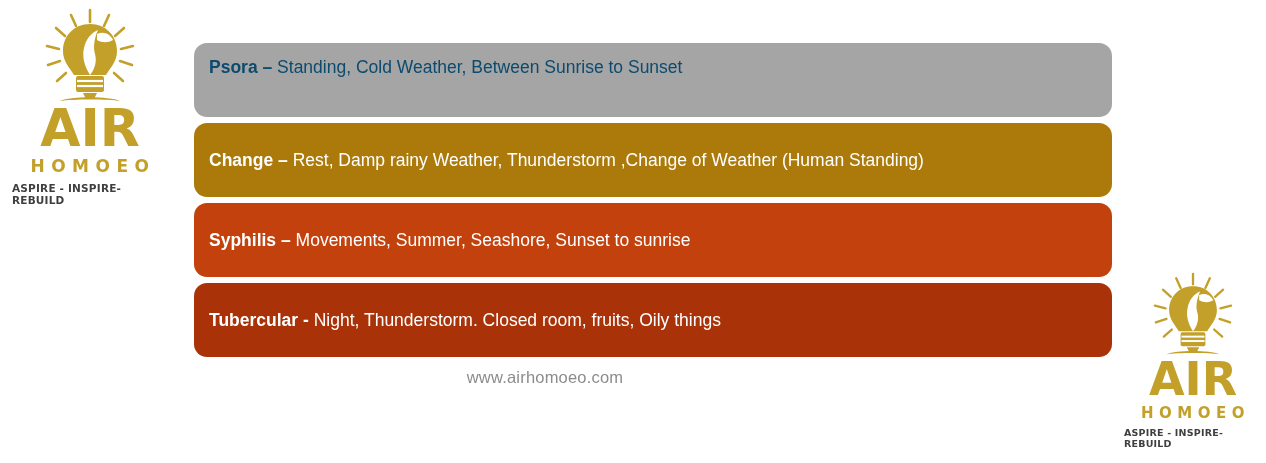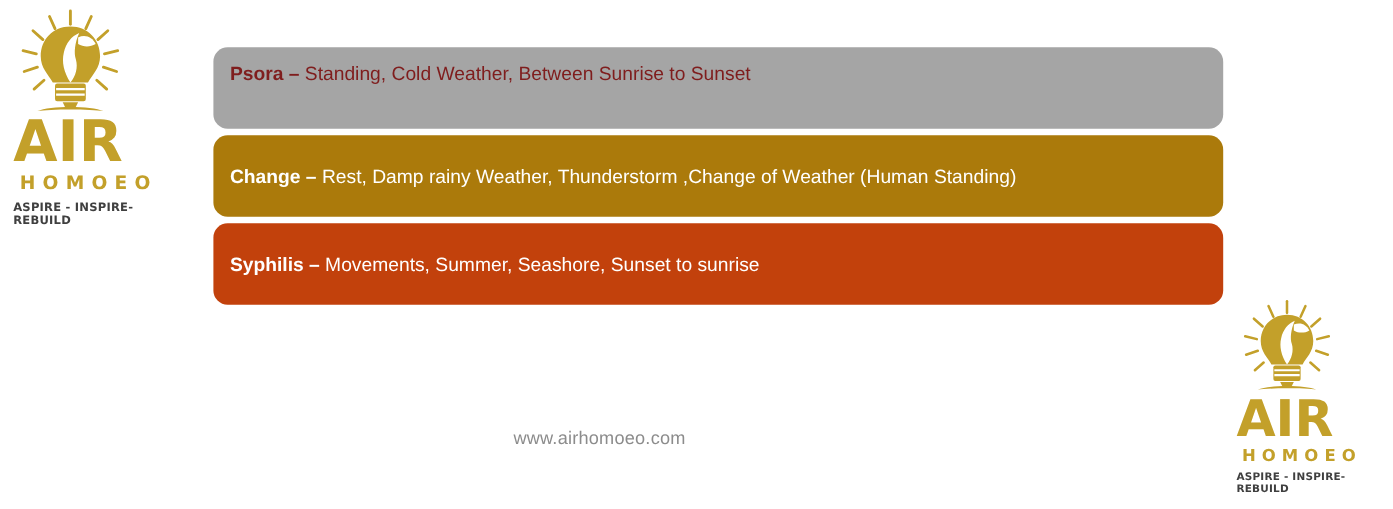--- a/index.html
+++ b/index.html
@@ -13,21 +13,21 @@
     font-family: "Liberation Sans", sans-serif;
     overflow: hidden;
     position: relative;
   }
 
   
   .logo {
     position: absolute;
     display: flex;
     flex-direction: column;
-    align-items: flex-start;
+    align-items: center;
     user-select: none;
   }
   .logo-top-left {
     left: 12px;
     top: 8px;
     width: 156px;
   }
   .logo-bottom-right {
     left: 1124px;
     top: 272px;
@@ -119,21 +119,20 @@
   .site-url {
     position: absolute;
     left: 0;
     top: 368px;
     width: 1090px;
     text-align: center;
     font-family: "Liberation Sans", sans-serif;
     font-size: 16.5px;
     color: #8c8c8c;
     letter-spacing: 0.2px;
-    margin-top: 22px;
   }
 </style>
 </head>
 <body>
 
 <div class="logo logo-top-left">
   <span class="bulb-wrap">
     <svg width="104" height="96" viewBox="0 0 104 96" aria-hidden="true">
       <g stroke="#c3a02a" stroke-width="2.6" stroke-linecap="round">
         <line x1="52" y1="2" x2="52" y2="14"></line>
@@ -165,37 +164,42 @@
     </svg>
   </span>
   <span class="logo-word logo-word-air" style="color: rgb(195, 160, 42);">AIR</span>
   <span class="logo-word logo-word-homoeo" style="color: rgb(195, 160, 42);">HOMOEO</span>
   <span class="logo-tagline" style="color: rgb(63, 63, 63);">ASPIRE - INSPIRE- REBUILD</span>
 </div>
 
 <div class="bars">
 
   <div class="bar top-aligned" style="background: rgb(165, 165, 165);">
-    <div class="bar-text" style="color: #7f1d1d;">
+    <div class="bar-text" style="color: #0c4a6e;">
       <span class="term">Psora –</span><span class="detail"> Standing, Cold Weather, Between Sunrise to Sunset</span>
     </div>
   </div>
 
   <div class="bar" style="background: rgb(171, 122, 11);">
     <div class="bar-text" style="color: rgb(255, 255, 255);">
       <span class="term">Change –</span><span class="detail"> Rest, Damp rainy Weather, Thunderstorm ,Change of Weather (Human Standing)</span>
     </div>
   </div>
 
   <div class="bar" style="background: #c2410c;">
     <div class="bar-text" style="color: rgb(255, 255, 255);">
       <span class="term">Syphilis –</span><span class="detail"> Movements, Summer, Seashore, Sunset to sunrise</span>
     </div>
   </div>
 
+  <div class="bar" style="background: rgb(170, 50, 8);">
+    <div class="bar-text" style="color: rgb(255, 255, 255);">
+      <span class="term">Tubercular -</span><span class="detail"> Night, Thunderstorm. Closed room, fruits, Oily things</span>
+    </div>
+  </div>
 
 </div>
 
 <div class="site-url" style="color: rgb(140, 140, 140);">www.airhomoeo.com</div>
 
 <div class="logo logo-bottom-right">
   <span class="bulb-wrap">
     <svg width="92" height="85" viewBox="0 0 104 96" aria-hidden="true">
       <g stroke="#c3a02a" stroke-width="2.6" stroke-linecap="round">
         <line x1="52" y1="2" x2="52" y2="14"></line>

